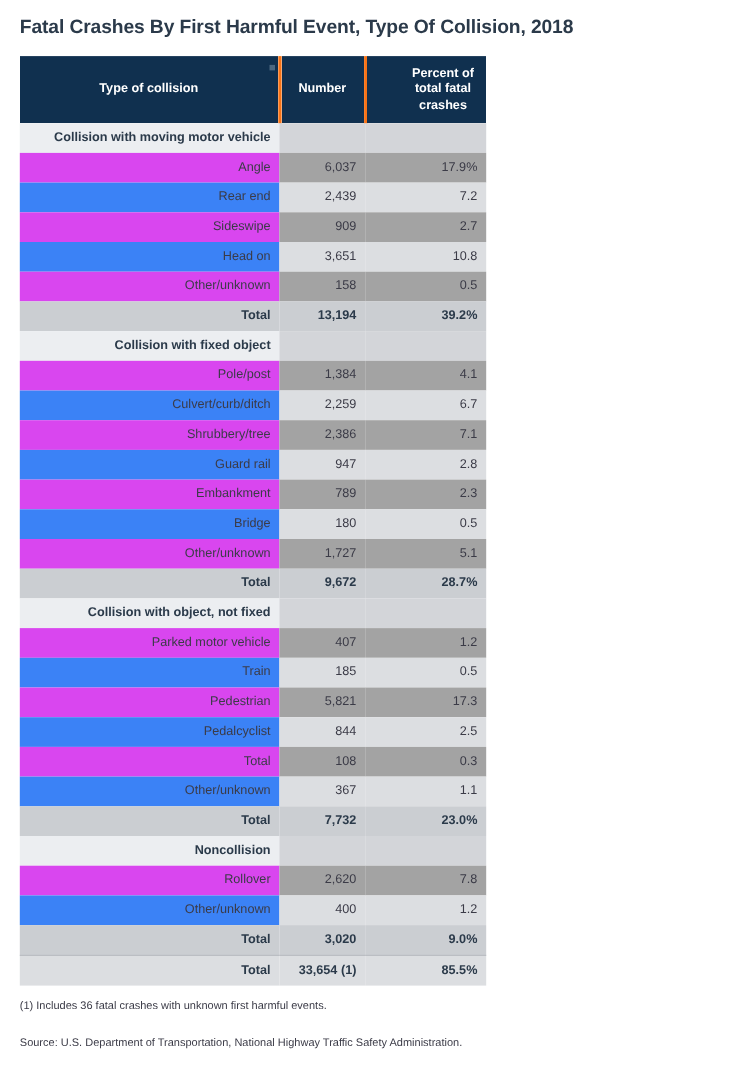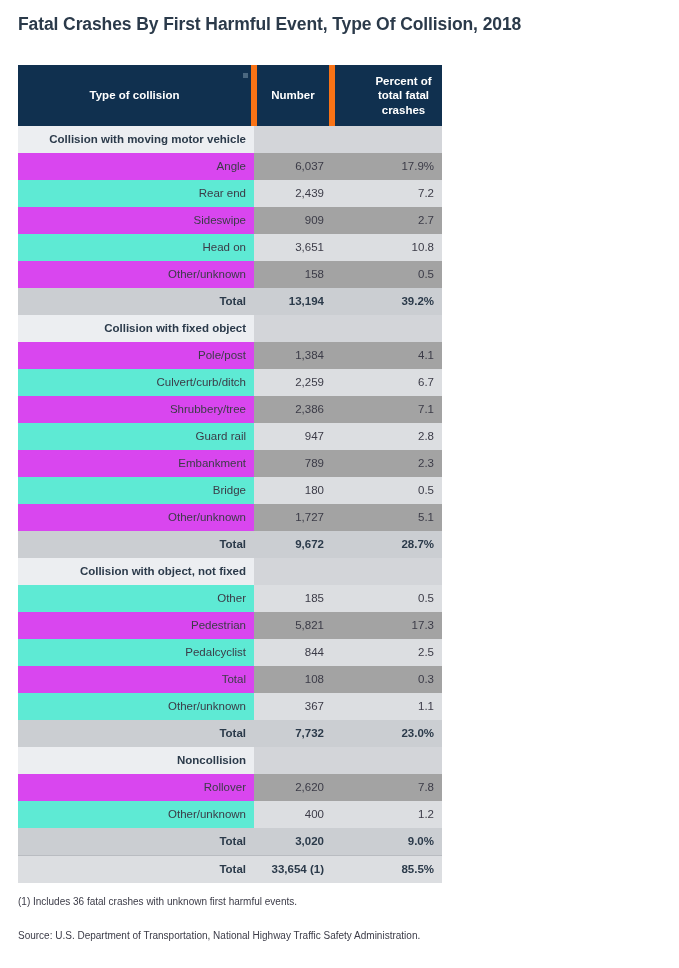--- a/index.html
+++ b/index.html
@@ -19,21 +19,21 @@
     width: 679px;
     height: 968px;
     box-sizing: border-box;
     padding: 0 18px;
   }
   .page-title {
     font-size: 17.5px;
     font-weight: bold;
     color: #2b3a4a;
     letter-spacing: -0.1px;
-    padding: 14px 0 30px 0;
+    padding: 14px 0 16px 0;
     line-height: 1.2;
   }
   table.data {
     border-collapse: collapse;
     width: 424px;
     table-layout: fixed;
     font-size: 11.5px;
   }
   table.data col.c1 { width: 236px; }
   table.data col.c2 { width: 78px; }
@@ -41,21 +41,21 @@
 
   thead th {
     background: #10304f;
     color: #ffffff;
     font-size: 11.5px;
     font-weight: bold;
     text-align: center;
     vertical-align: middle;
     padding: 9px 6px;
     line-height: 1.25;
-    border-right: 6px solid #f97316;
+    border-right: 3px solid #f97316;
     position: relative;
   }
   thead th:last-child { border-right: none; padding-left: 36px; }
   .th-mark {
     position: absolute;
     right: 3px;
     top: 8px;
     width: 5px;
     height: 5px;
     background: #4a6780;
@@ -73,21 +73,21 @@
   
   tr.group td {
     background: #eceef1;
     font-weight: bold;
     color: #2b3a4a;
   }
   tr.group td.num { background: #d3d5d9; }
 
   tr.alt td.label { background: #d946ef; }
   tr.alt td.num   { background: #a3a3a3; }
-  tr.plain td.label { background: #5eead4; }
+  tr.plain td.label { background: #3b82f6; }
   tr.plain td.num   { background: #dcdee1; }
 
   tr.subtotal td {
     background: #cbced2;
     font-weight: bold;
     color: #2b3a4a;
   }
   tr.subtotal td.label { padding-left: 20px; }
 
   tr.grand td {
@@ -213,22 +213,27 @@
         <tr class="subtotal">
           <td class="label">Total</td>
           <td class="num">9,672</td>
           <td class="num">28.7%</td>
         </tr>
         <tr class="group">
           <td class="label">Collision with object, not fixed</td>
           <td class="num"></td>
           <td class="num"></td>
         </tr>
-        <tr class="plain">
-          <td class="label">Other</td>
+        <tr class="alt">
+          <td class="label">Parked motor vehicle</td>
+          <td class="num">407</td>
+          <td class="num">1.2</td>
+        </tr>
+        <tr class="plain">
+          <td class="label">Train</td>
           <td class="num">185</td>
           <td class="num">0.5</td>
         </tr>
         <tr class="alt">
           <td class="label">Pedestrian</td>
           <td class="num">5,821</td>
           <td class="num">17.3</td>
         </tr>
         <tr class="plain">
           <td class="label">Pedalcyclist</td>

